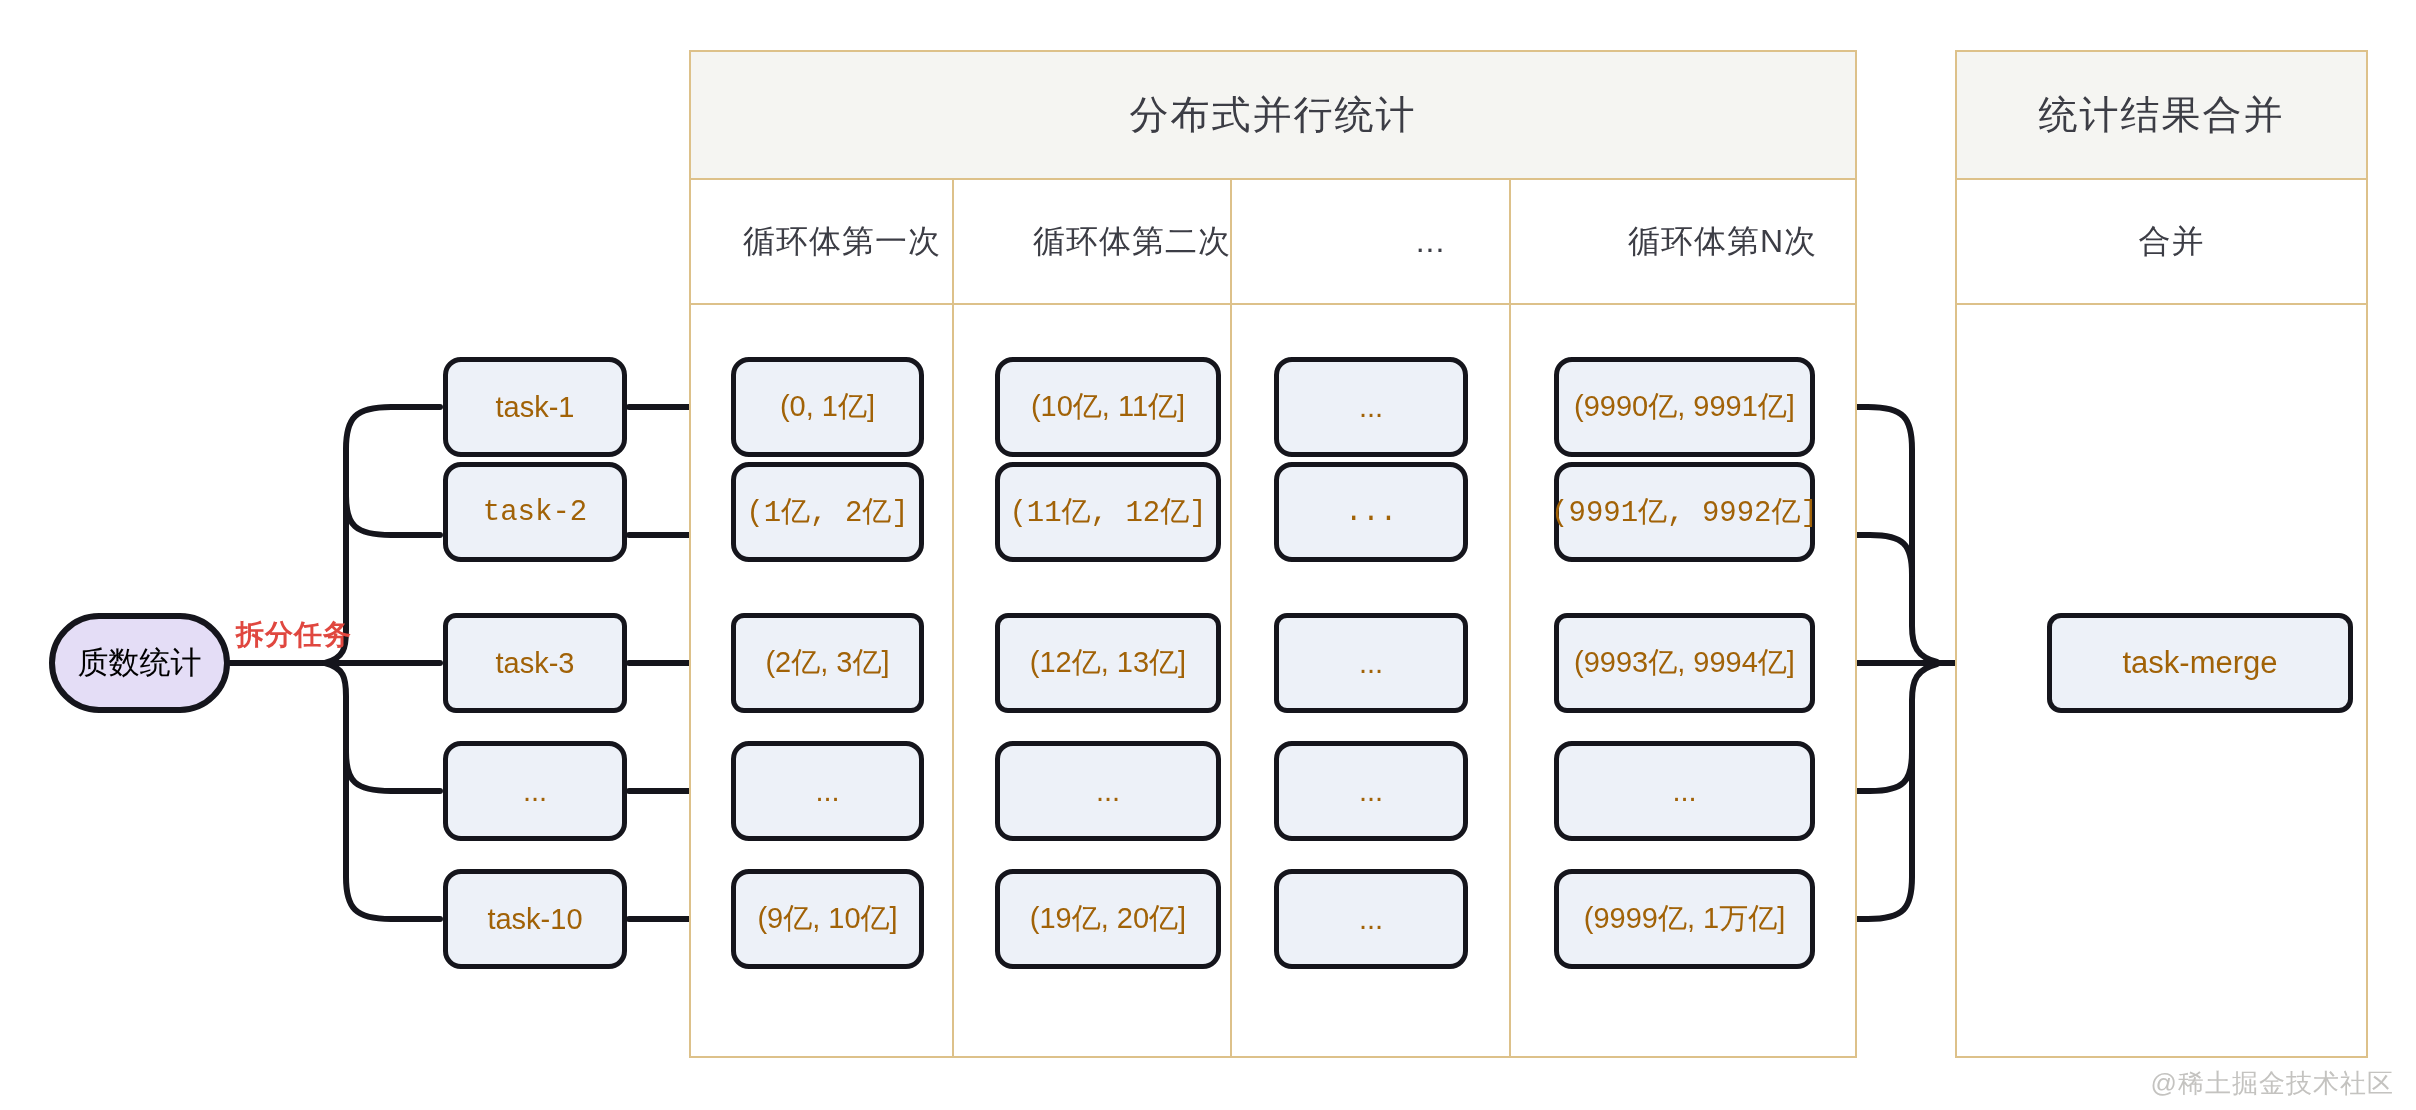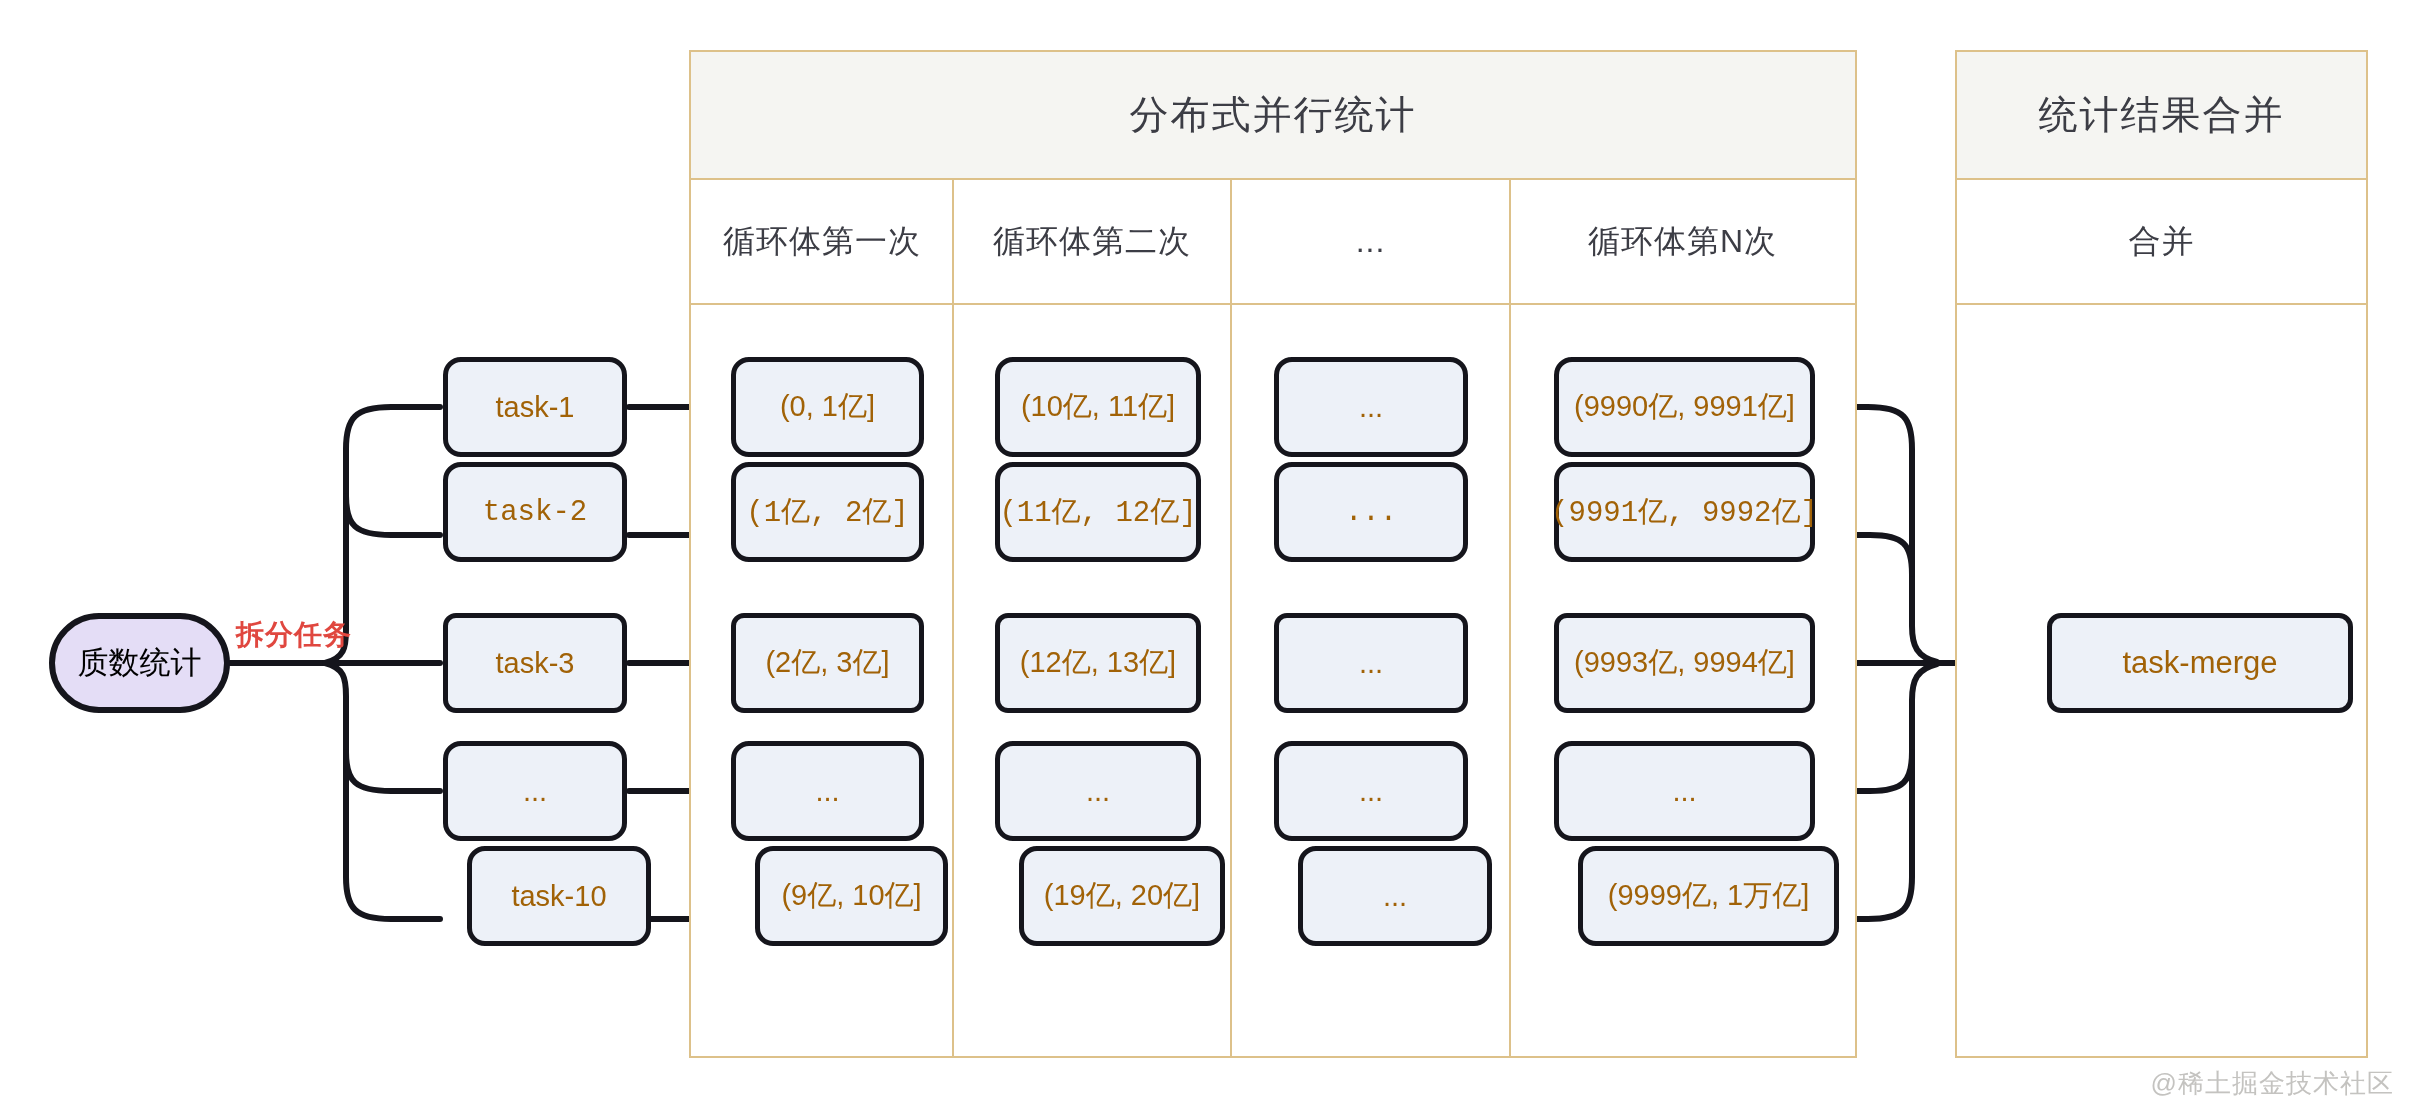--- a/index.html
+++ b/index.html
@@ -9,33 +9,33 @@
   }
   .wires{position:absolute;left:0;top:0;width:2416px;height:1110px;pointer-events:none;}
   .panel{position:absolute;top:50px;height:1008px;border:2px solid #ddc18a;background:#ffffff;box-sizing:border-box;}
   #panel1{left:689px;width:1168px;}
   #panel2{left:1955px;width:413px;}
   .panel-header{
     position:absolute;left:0;right:0;top:0;height:126px;background:#f5f5f2;border-bottom:2px solid #ddc18a;
     display:flex;align-items:center;justify-content:center;font-size:39px;letter-spacing:2px;color:#3c3d45;
   }
   .subrow{position:absolute;left:0;right:0;top:128px;height:123px;border-bottom:2px solid #ddc18a;display:flex;}
-  .subcell{display:flex;align-items:center;justify-content:center;font-size:32px;letter-spacing:1px;color:#3c3d45;}
+  .subcell{display:flex;align-items:center;justify-content:center;font-size:32px;letter-spacing:1px;color:#3c3d45;padding-left:20px;}
   .sc0{width:262px;} .sc1{width:278px;} .sc2{width:279px;} .sc3{flex:1;}
   .vline{position:absolute;top:128px;bottom:0;width:2px;background:#ddc18a;}
   .v1{left:261px;} .v2{left:539px;} .v3{left:818px;}
   .node{
     position:absolute;height:100px;box-sizing:border-box;background:#edf1f8;border:5.5px solid #15151c;
     border-radius:18px;display:flex;align-items:center;justify-content:center;
     font-size:29px;color:#a16207;white-space:nowrap;
   }
-  .r0{top:357px;} .r1{top:462px;font-family:Liberation Mono, monospace;} .r2{top:613px;border-radius:13px;} .r3{top:741px;} .r4{top:846px;margin-left:24px;}
+  .r0{top:357px;} .r1{top:462px;font-family:Liberation Mono, monospace;} .r2{top:613px;border-radius:13px;} .r3{top:741px;} .r4{top:869px;}
   .ctask{left:443px;width:184px;}
   .c1{left:731px;width:193px;}
-  .c2{left:995px;width:206px;text-align:right;}
+  .c2{left:995px;width:226px;text-align:right;}
   .c3{left:1274px;width:194px;}
   .c4{left:1554px;width:261px;}
   .merge-node{left:2014px;top:613px;width:306px;font-size:31px;border-radius:14px;margin-left:33px;}
   .pill{
     position:absolute;left:49px;top:613px;width:181px;height:100px;box-sizing:border-box;
     background:#e4ddf6;border:6px solid #15151c;border-radius:52px;
     display:flex;align-items:center;justify-content:center;font-size:31px;color:#000000;
   }
   .split-label{position:absolute;left:236px;top:616px;font-size:28px;font-weight:bold;color:#e0473f;letter-spacing:1px;}
   .watermark{position:absolute;right:22px;top:1066px;font-size:26px;color:#c4c3c0;letter-spacing:1px;}

